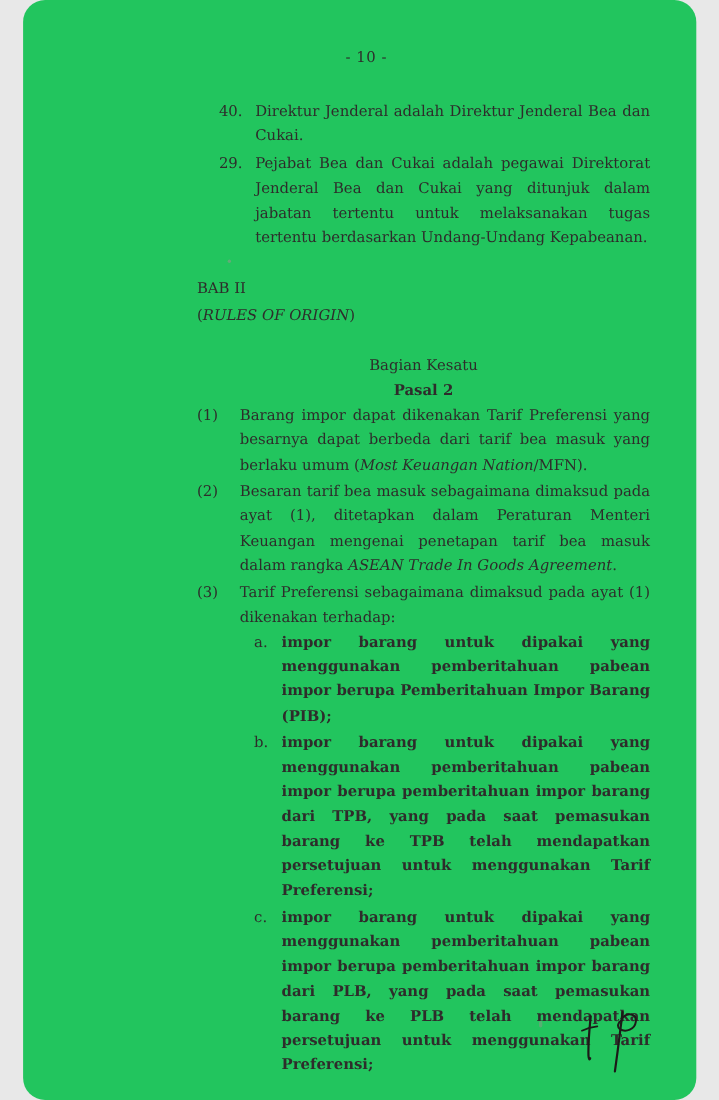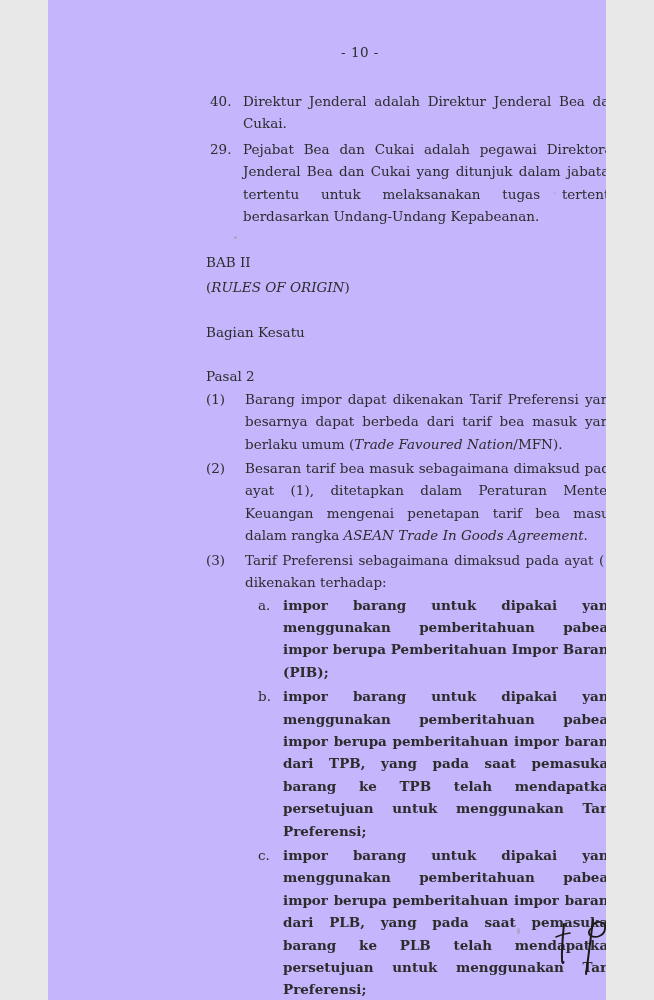--- a/index.html
+++ b/index.html
@@ -2,49 +2,50 @@
 <html><head>
 <meta charset="utf-8">
 <style>
   html, body {
     margin: 0;
     padding: 0;
     background: #e8e8e8;
   }
   .page {
     position: relative;
-    width: 558px;
+    width: 612px;
     height: 1000px;
     margin: 0 auto;
-    background: #c4b5fd;
+    background: #22c55e;
     font-family: "DejaVu Serif", "Liberation Serif", serif;
     color: #2e2c2b;
     font-size: 13.5px;
     overflow: hidden;
+    border-radius: 20px;
   }
   .page-number {
     position: absolute;
     top: 44px;
     left: 0;
     width: 624px;
     text-align: center;
     font-size: 13.5px;
     letter-spacing: 0.5px;
   }
   .content {
     position: absolute;
     left: 158px;
     top: 90px;
     width: 412px;
     line-height: 22.4px;
   }
   
   .def-item {
     display: flex;
-    margin-left: 4px;
+    margin-left: 20px;
     margin-bottom: 3px;
   }
   .def-num {
     width: 33px;
     flex: none;
   }
   .def-body {
     flex: 1;
     text-align: justify;
     text-align-last: left;
@@ -53,24 +54,26 @@
   .chapter-block {
     margin-top: 23px;
     text-align: left;
     line-height: 24.5px;
   }
   .chapter-title {
     letter-spacing: 0.2px;
   }
   .section-block {
     margin-top: 22px;
+    text-align: center;
     line-height: 23px;
   }
   .article-head {
-    margin-top: 21px;
+    text-align: center;
+    font-weight: bold;
   }
   
   .clauses {
     margin-top: 0px;
   }
   .clause-item {
     display: flex;
     margin-bottom: 2px;
   }
   .clause-num {
@@ -148,21 +151,21 @@
     <div class="section-block">
       <div>Bagian Kesatu</div>
     </div>
 
     <div class="article-head">Pasal 2</div>
 
     <div class="clauses">
 
       <div class="clause-item">
         <div class="clause-num">(1)</div>
-        <div class="clause-body"><span>Barang impor dapat dikenakan Tarif Preferensi yang besarnya dapat berbeda dari tarif bea masuk yang berlaku umum (</span><span class="it">Trade Favoured Nation</span><span>/MFN).</span></div>
+        <div class="clause-body"><span>Barang impor dapat dikenakan Tarif Preferensi yang besarnya dapat berbeda dari tarif bea masuk yang berlaku umum (</span><span class="it">Most Keuangan Nation</span><span>/MFN).</span></div>
       </div>
 
       <div class="clause-item">
         <div class="clause-num">(2)</div>
         <div class="clause-body"><span>Besaran tarif bea masuk sebagaimana dimaksud pada ayat (1), ditetapkan dalam Peraturan Menteri Keuangan mengenai penetapan tarif bea masuk dalam rangka </span><span class="it">ASEAN Trade In Goods Agreement</span><span>.</span></div>
       </div>
 
       <div class="clause-item">
         <div class="clause-num">(3)</div>
         <div class="clause-body">

